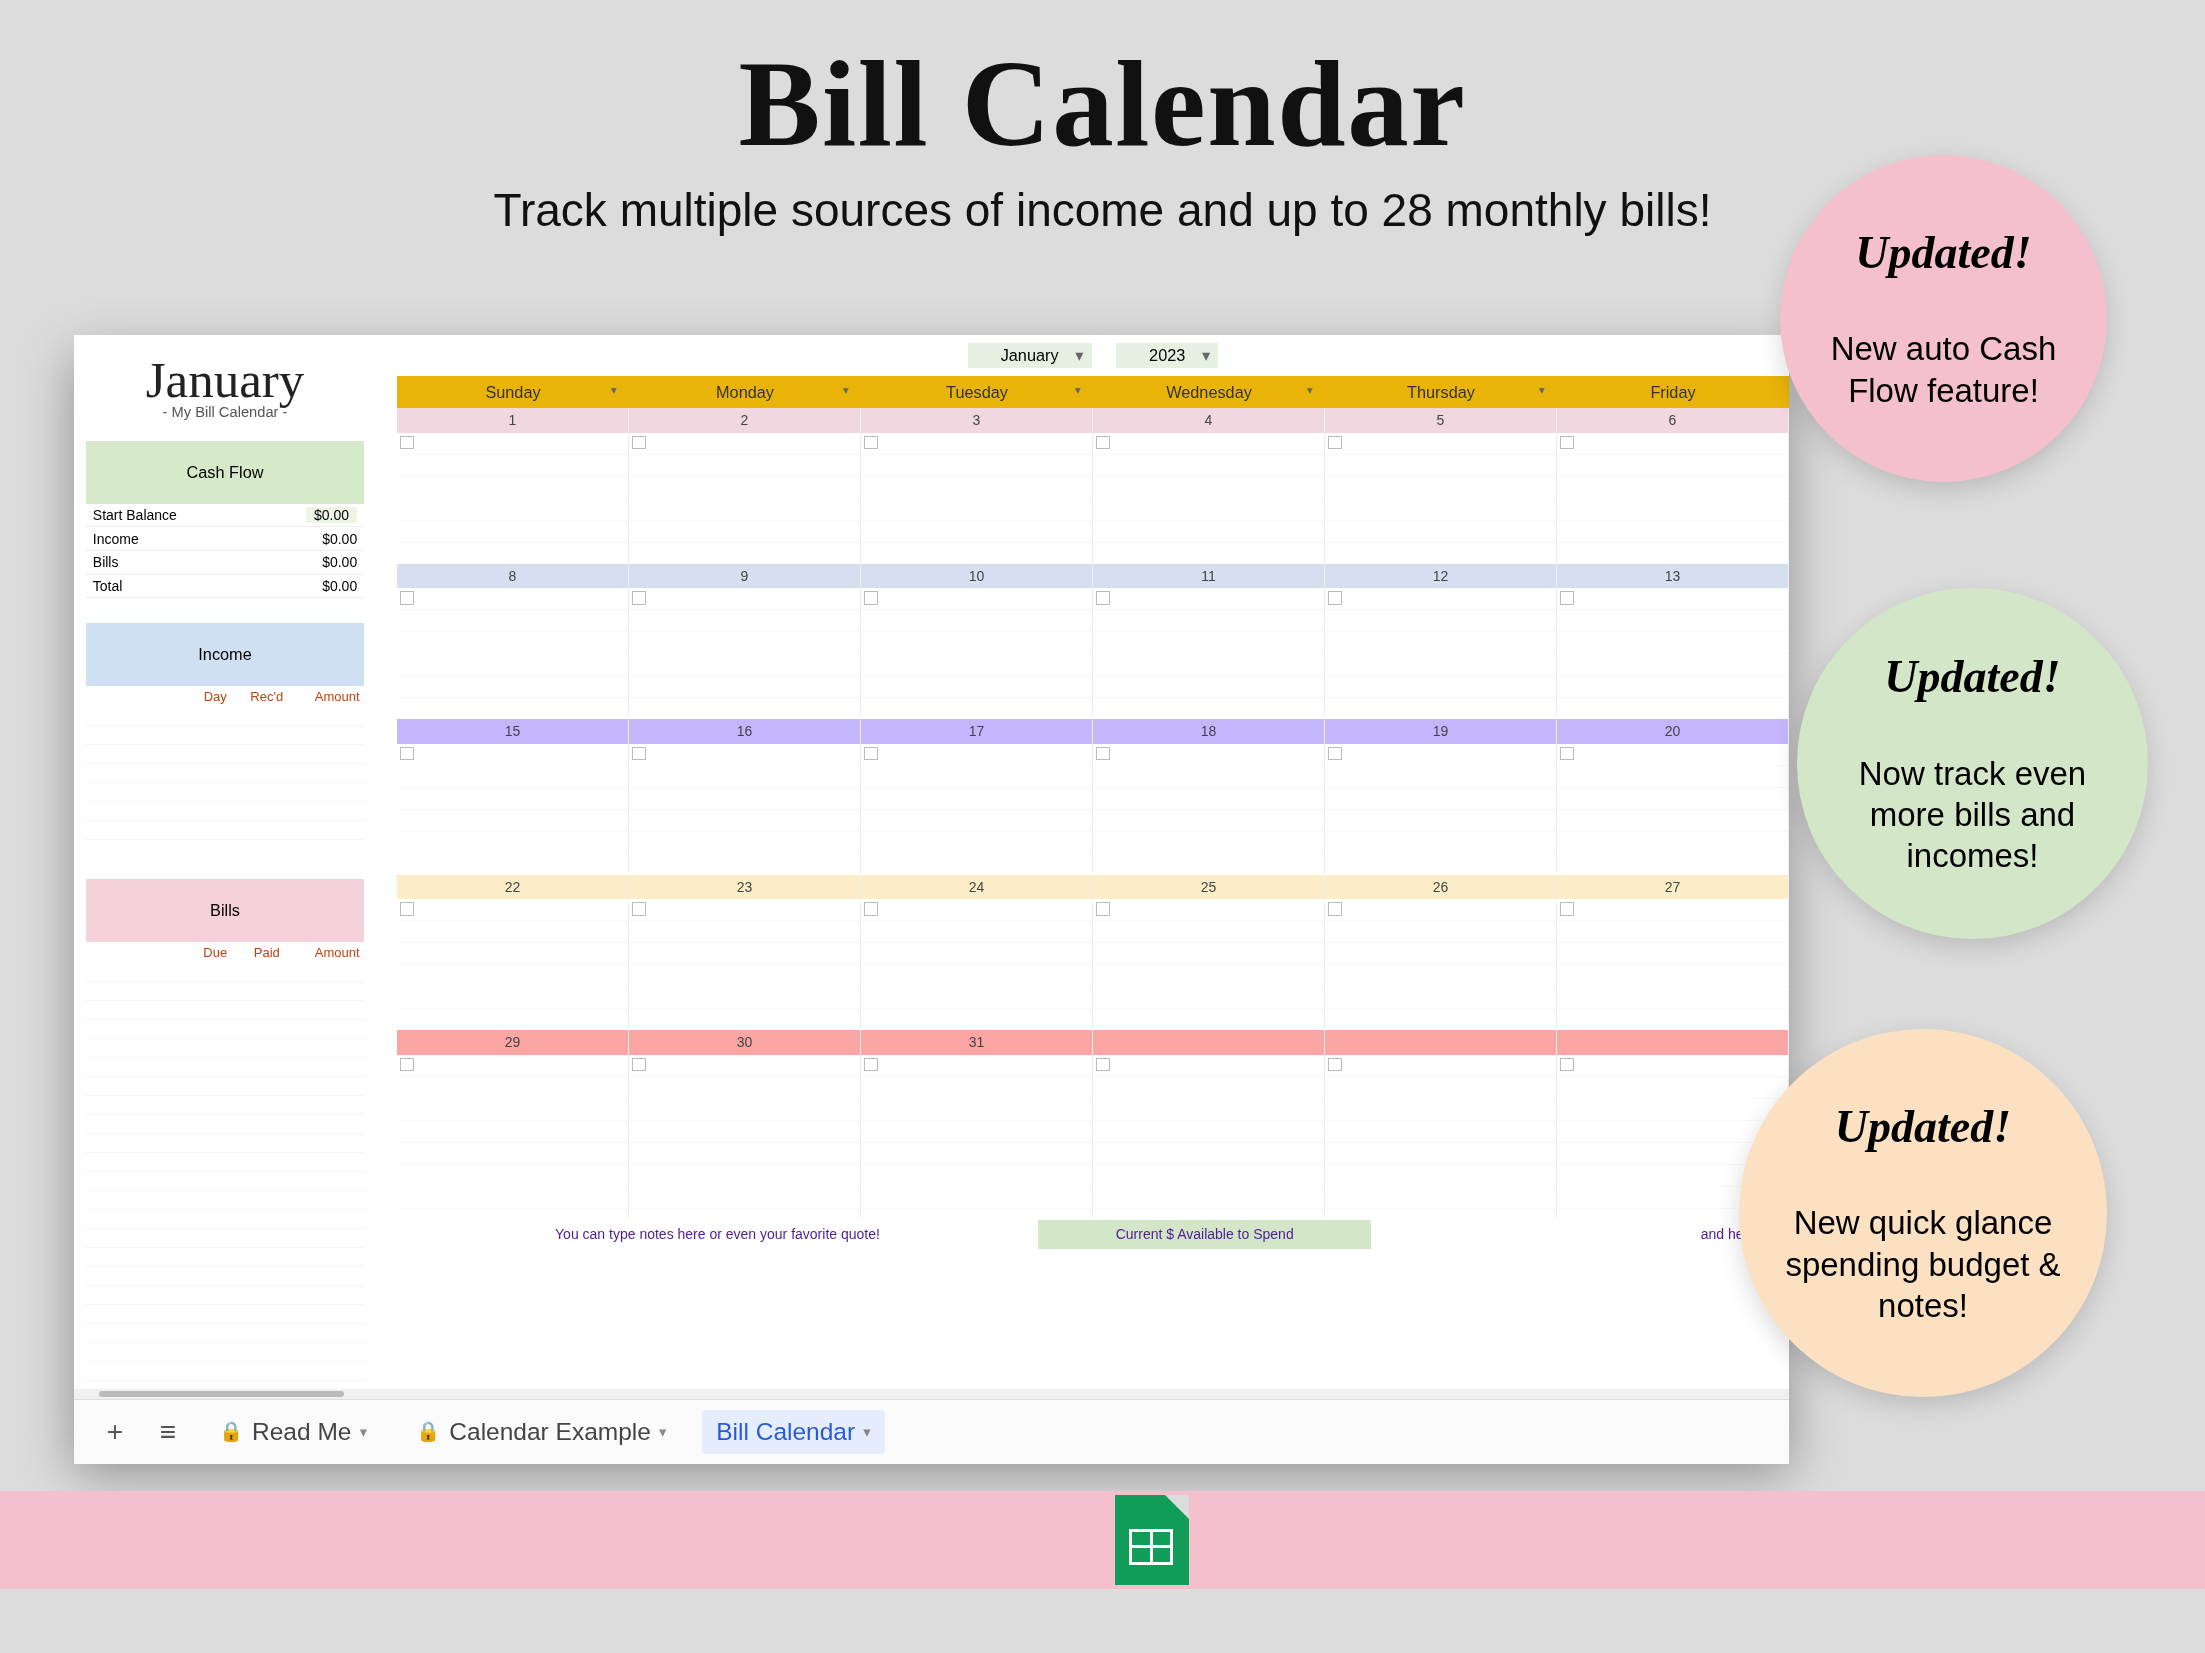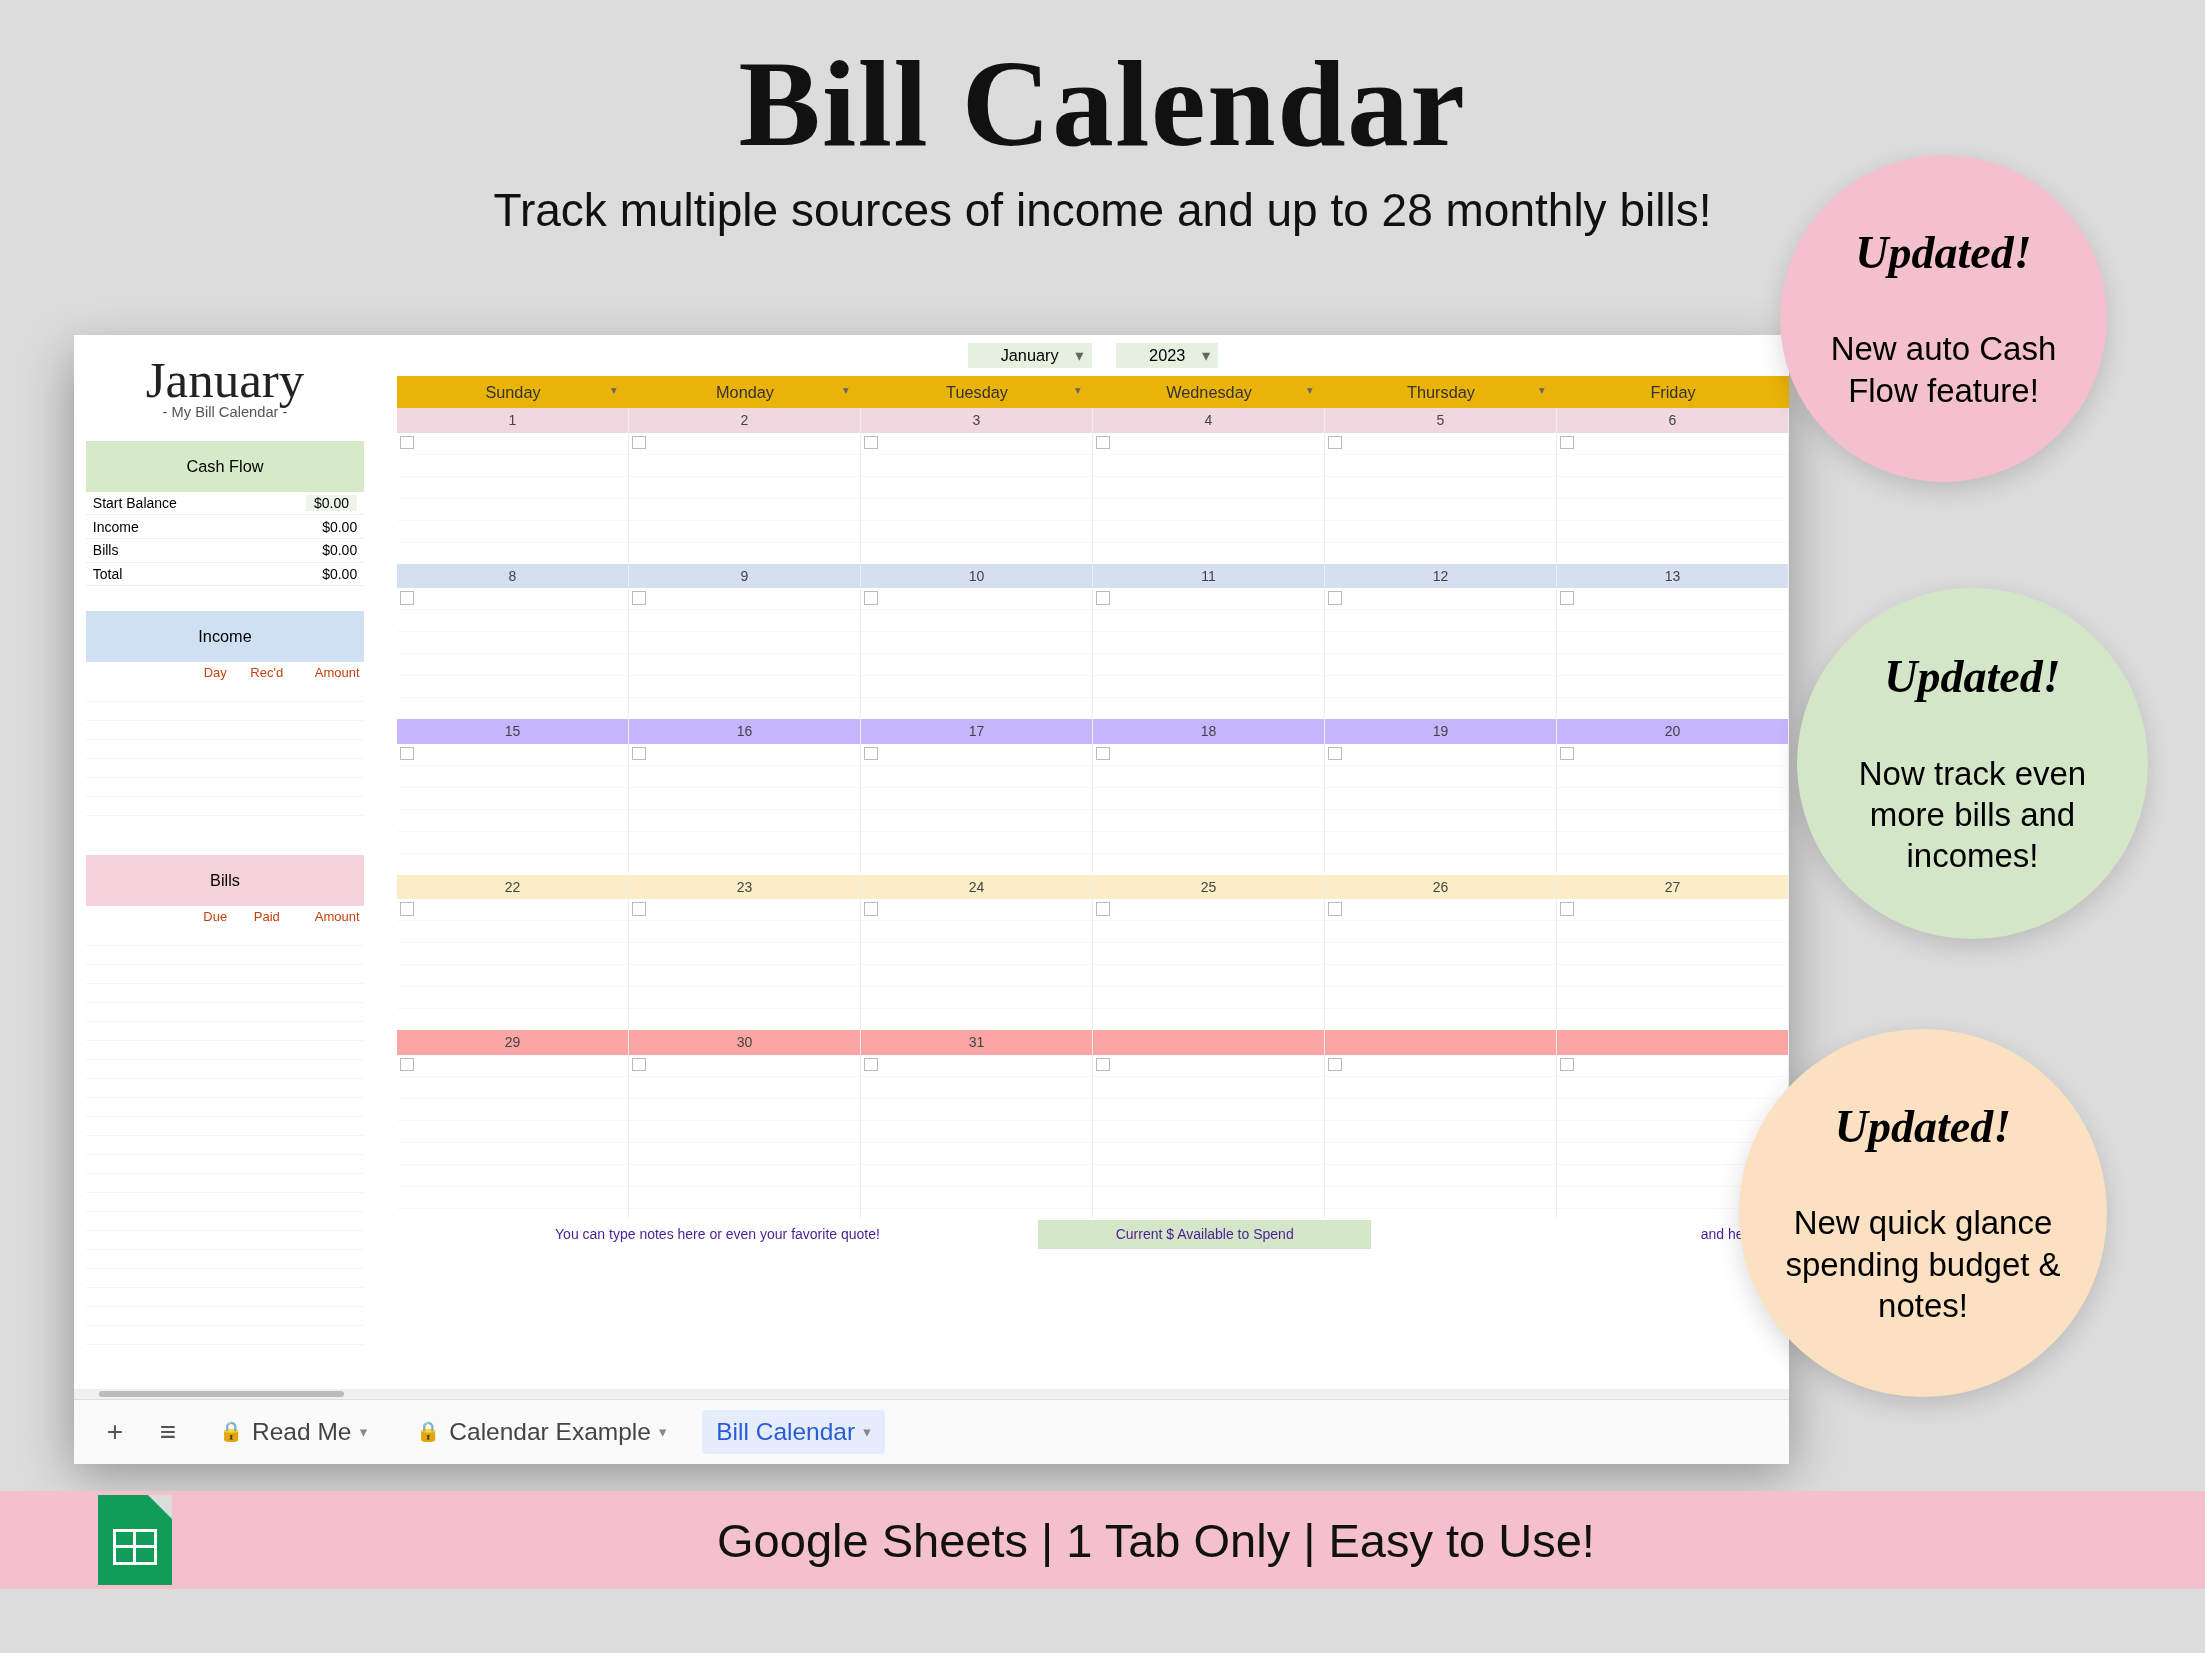--- a/index.html
+++ b/index.html
@@ -5,21 +5,21 @@
 * { box-sizing: border-box; margin: 0; padding: 0; }
 body { background: #dcdcdc; font-family: Arial, sans-serif; width: 2205px; height: 1654px; position: relative; overflow: hidden; }
 .stage { position: relative; width: 100%; height: 100%; }
 .hero-title { font-family: Georgia, 'Times New Roman', serif; font-weight: 900; font-size: 123px; text-align: center; color: #111; padding-top: 33px; letter-spacing: 1.6px; }
 .hero-sub { text-align: center; font-size: 46px; color: #111; margin-top: 8.2px; font-weight: 400; }
 .sheet-window { position: absolute; left: 74px; top: 335px; width: 1715px; height: 1119px; background: #fff; box-shadow: 0 20.4px 49px rgba(0,0,0,.35); }
 .sheet-body { position: relative; width: 100%; height: 1054px; overflow: hidden; background: #fff; }
 .sidebar { position: absolute; left: 0; top: 0; width: 302px; height: 100%; padding: 16.3px 12.3px; font-size: 14.7px; }
 .month-script { font-family: 'Brush Script MT', cursive; font-size: 51px; text-align: center; color: #222; }
 .month-sub { text-align: center; font-size: 14.7px; color: #555; margin-top: -4.9px; margin-bottom: 20.4px; }
-.panel-head { text-align: center; padding: 16px; font-size: 16.3px; }
+.panel-head { text-align: center; padding: 22px; font-size: 16.3px; }
 .cashflow .panel-head { background: #d6e9c8; }
 .cashflow-row { display: flex; justify-content: space-between; padding: 3.3px 6.5px; font-size: 14px; border-bottom: 0.8px solid #eee; }
 .cashflow-row.input-row .val { background: #eef5e6; padding: 0 8.2px; }
 .income .panel-head { background: #cfe0f3; margin-top: 24.5px; }
 .bills .panel-head { background: #f5d1da; margin-top: 24.5px; }
 .col-heads { display: flex; font-size: 13px; color: #c2410c; padding: 3.3px 0; }
 .col-heads span:nth-child(1) { flex: 2; }
 .col-heads span:nth-child(2) { flex: 1; text-align: center; }
 .col-heads span:nth-child(3) { flex: 1; text-align: center; }
 .col-heads span:nth-child(4) { flex: 1.3; text-align: right; padding-right: 4.1px; }
@@ -264,16 +264,15 @@
     <h3>Updated!</h3>
     <p>Now track even more bills and incomes!</p>
   </div>
   <div class="badge badge3">
     <h3>Updated!</h3>
     <p>New quick glance spending budget &amp; notes!</p>
   </div>
 
   <div class="bottom-bar">
     <div class="gs-icon"></div>
-    <div class="bottom-text">Google Sheets | 1 Tab Only | Easy to Use!</div>
   </div>
 </div>
 
 
 </body></html>

